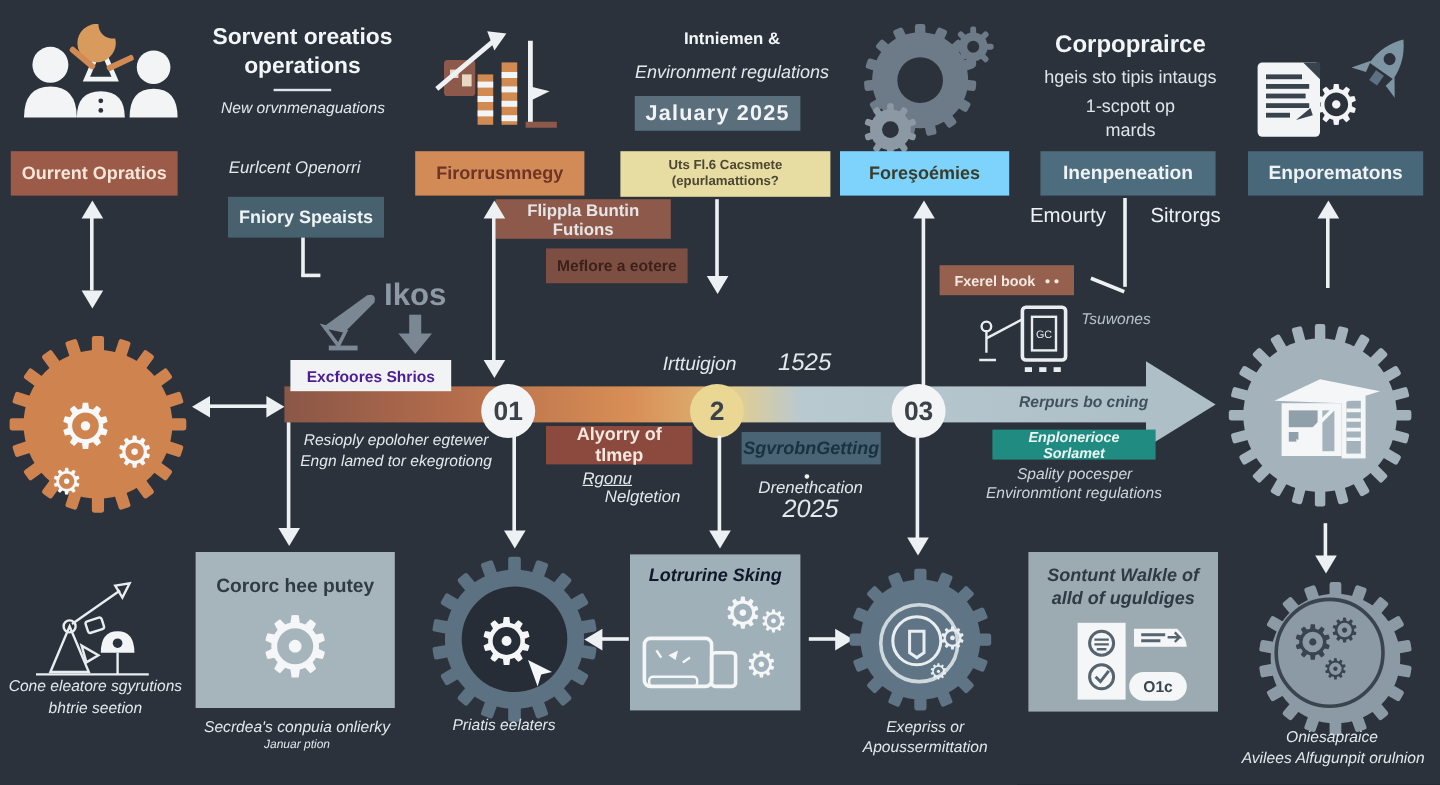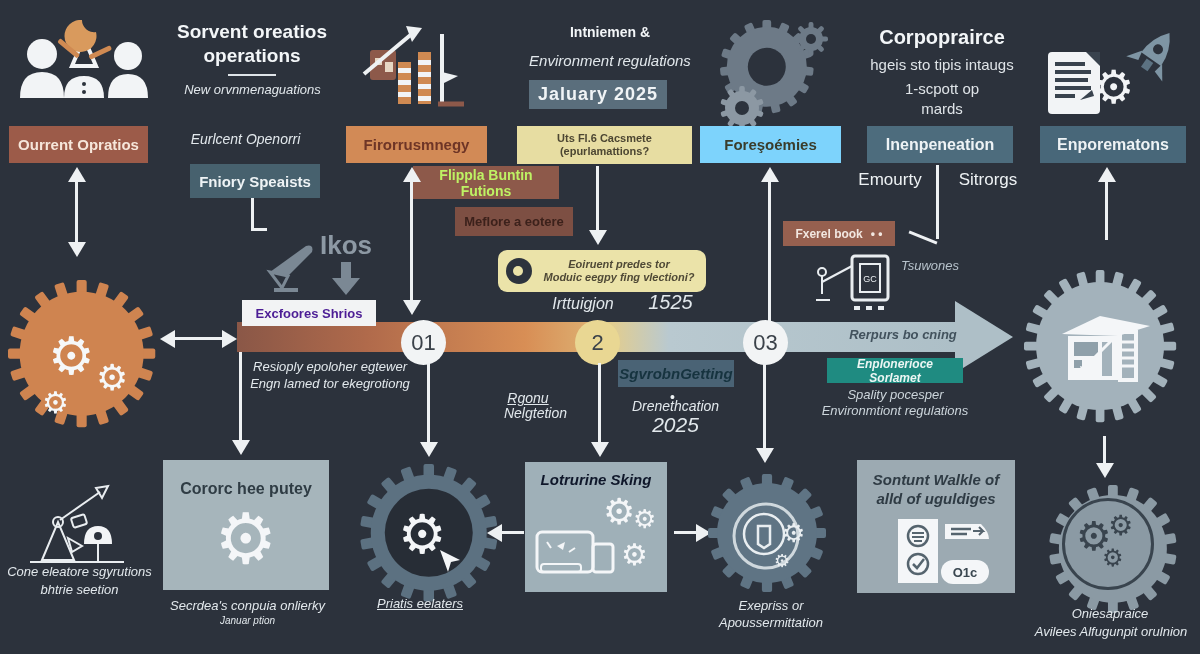--- a/index.html
+++ b/index.html
@@ -12,21 +12,21 @@
   .title{font-weight:bold;color:#f3f6f8;text-align:center;}
   .vline{width:3px;background:#eef1f3;}
   .hline{height:3px;background:#eef1f3;}
   .ah-up{width:0;height:0;border-left:9px solid transparent;border-right:9px solid transparent;border-bottom:15px solid #eef1f3;}
   .ah-down{width:0;height:0;border-left:9px solid transparent;border-right:9px solid transparent;border-top:15px solid #eef1f3;}
   .ah-left{width:0;height:0;border-top:9px solid transparent;border-bottom:9px solid transparent;border-right:15px solid #eef1f3;}
   .ah-right{width:0;height:0;border-top:9px solid transparent;border-bottom:9px solid transparent;border-left:15px solid #eef1f3;}
   .glyph{line-height:1;display:block;}
   .timeline{background:linear-gradient(90deg,#8a5747 0%,#b06a4b 18%,#d88e55 40%,#dcaa6d 48%,#e2cd8f 52%,#b9c9d0 60%,#adbfc7 100%);}
   .milestone{border-radius:50%;display:flex;align-items:center;justify-content:center;
-             font-weight:normal;color:#3b424a;font-size:22px;}
+             font-weight:bold;color:#3b424a;font-size:22px;}
   svg{display:block;}
 </style>
 </head>
 <body>
 
 <div class="stage">
 
   <div class="abs" style="left:16px;top:20px;">
     <svg width="136" height="96" viewBox="0 0 136 96">
       <circle cx="26" cy="34" r="15" fill="#f2f4f6"></circle>
@@ -88,21 +88,21 @@
         <rect x="56" y="50" width="13" height="5" fill="#f2f4f6"></rect>
         <rect x="56" y="62" width="13" height="5" fill="#f2f4f6"></rect>
         <rect x="56" y="74" width="13" height="5" fill="#f2f4f6"></rect>
       <line x1="80" y1="12" x2="80" y2="82" stroke="#eef1f3" stroke-width="4"></line>
       <line x1="76" y1="82" x2="102" y2="82" stroke="#8d594a" stroke-width="5"></line>
       <path d="M80 50 L96 54 L80 62 Z" fill="#eef1f3"></path>
     </svg>
   </div>
 
   <div class="abs box" style="left:346px;top:126px;width:141px;height:37px;background:#d28a56;color:#6e3526;font-size:15px;">Firorrusmnegy</div>
-  <div class="abs box" style="left:413px;top:166px;width:146px;height:33px;background:#8d594a;color:#bef264;font-size:14px;">Flippla Buntin Futions</div>
+  <div class="abs box" style="left:413px;top:166px;width:146px;height:33px;background:#8d594a;color:#e5e5e5;font-size:14px;">Flippla Buntin Futions</div>
   <div class="abs box" style="left:455px;top:207px;width:118px;height:29px;background:#7d4f43;color:#3c211b;font-size:13px;">Meflore a eotere</div>
 
   <div class="abs title" style="left:505px;top:24px;width:210px;font-size:14px;">Intniemen &amp;</div>
   <div class="abs cap" style="left:500px;top:52px;width:220px;font-size:15px;">Environment regulations</div>
   <div class="abs box" style="left:529px;top:80px;width:138px;height:29px;background:#5a6e7c;color:#f0f4f6;font-size:18px;letter-spacing:1px;">Jaluary 2025</div>
 
   <div class="abs box" style="left:517px;top:126px;width:175px;height:38px;background:#e7dda2;color:#4c4632;font-size:11px;line-height:13px;flex-direction:column;">
     <span>Uts Fl.6 Cacsmete</span>
     <span>(epurlamattions?</span>
   </div>
@@ -249,39 +249,30 @@
 
   <div class="abs timeline" style="left:237px;top:322px;width:720px;height:30px;"></div>
   <div class="abs" style="left:955px;top:301px;width:0;height:0;border-top:36px solid transparent;border-bottom:36px solid transparent;border-left:58px solid #aebfc7;"></div>
 
   <div class="abs box" style="left:242px;top:300px;width:134px;height:26px;background:#f2f3f4;color:#4c1d95;font-size:13px;">Excfoores Shrios</div>
 
   <div class="abs milestone" style="left:401px;top:320px;width:45px;height:45px;background:#f2f4f5;">01</div>
   <div class="abs milestone" style="left:575px;top:320px;width:45px;height:45px;background:#e9d793;">2</div>
   <div class="abs milestone" style="left:743px;top:320px;width:45px;height:45px;background:#f2f4f5;">03</div>
 
-  <div class="abs" style="left:498px;top:250px;width:208px;height:42px;background:#ebe3a9;border-radius:9px;
-       display:flex;align-items:center;padding:0 8px;box-sizing:border-box;">
-    <div style="width:26px;height:26px;border-radius:50%;background:#2d333d;position:relative;flex:0 0 auto;margin-right:8px;">
-      <div style="position:absolute;left:7px;top:8px;width:10px;height:10px;border-radius:50%;background:#ebe3a9;"></div>
-    </div>
-    <div style="font-size:11px;line-height:13px;font-weight:bold;font-style:italic;color:#4f4936;text-align:center;flex:1;">
-      <span>Eoiruent predes tor</span><br>
-      <span>Moduic eegpy fing vlectioni?</span>
-    </div>
-  </div>
   <div class="abs cap" style="left:528px;top:295px;width:110px;font-size:16px;">Irttuigjon</div>
   <div class="abs cap" style="left:638px;top:291px;width:65px;font-size:20px;">1525</div>
 
   <div class="abs cap" style="left:245px;top:358px;width:170px;font-size:13px;line-height:17px;">
     <span>Resioply epoloher egtewer</span><br>
     <span>Engn lamed tor ekegrotiong</span>
   </div>
 
-  <div class="abs cap" style="left:488px;top:390px;width:80px;font-size:14px;text-decoration:underline;">Rgonu</div>
+  <div class="abs box" style="left:455px;top:355px;width:122px;height:32px;background:#8c4a3e;color:#f6e8de;font-size:15px;">Alyorry of tlmep</div>
+  <div class="abs cap" style="left:466px;top:390px;width:80px;font-size:14px;text-decoration:underline;">Rgonu</div>
   <div class="abs cap" style="left:488px;top:405px;width:95px;font-size:14px;">Nelgtetion</div>
 
   <div class="abs box" style="left:618px;top:360px;width:116px;height:27px;background:#4a6375;color:#16333f;font-size:15px;font-style:italic;">SgvrobnGetting</div>
   <div class="abs" style="left:670px;top:389px;font-size:14px;color:#eef2f4;">•</div>
   <div class="abs cap" style="left:613px;top:398px;width:125px;font-size:14px;">Drenethcation</div>
   <div class="abs cap" style="left:638px;top:413px;width:75px;font-size:21px;">2025</div>
 
   <div class="abs box" style="left:783px;top:221px;width:112px;height:25px;background:#96604f;color:#f2e7e0;font-size:12px;gap:8px;">
     <span>Fxerel book</span>
     <span>• •</span>
@@ -416,21 +407,21 @@
         <circle cx="70.76" cy="70.76" r="58" fill="#5c7181"></circle>
         <circle cx="70.76" cy="70.76" r="44" fill="#272d36"></circle>
       </svg>
     </div>
   <span class="abs glyph" style="left:398px;top:508px;font-size:54px;color:#f4f6f8;font-family:'DejaVu Sans',sans-serif;">⚙</span>
   <div class="abs" style="left:438px;top:548px;">
     <svg width="26" height="26" viewBox="0 0 26 26">
         <path d="M2 2 L22 12 L13 14 L10 24 Z" fill="#f4f6f8"></path>
       </svg>
   </div>
-  <div class="abs cap" style="left:355px;top:596px;width:130px;font-size:13px;text-decoration:underline;">Priatis eelaters</div>
+  <div class="abs cap" style="left:355px;top:596px;width:130px;font-size:13px;">Priatis eelaters</div>
 
   <div class="abs ah-left" style="left:487px;top:524px;"></div>
   <div class="abs hline" style="left:500px;top:531px;width:24px;"></div>
 
   <div class="abs" style="left:525px;top:462px;width:142px;height:130px;background:#9fb0b8;">
     <div style="margin-top:9px;text-align:center;font-weight:bold;font-style:italic;font-size:15px;color:#0f172a;">Lotrurine Sking</div>
     <span class="glyph abs" style="left:78px;top:32px;font-size:36px;color:#f4f6f8;font-family:'DejaVu Sans',sans-serif;">⚙</span>
     <span class="glyph abs" style="left:108px;top:44px;font-size:26px;color:#f4f6f8;font-family:'DejaVu Sans',sans-serif;">⚙</span>
     <span class="glyph abs" style="left:96px;top:78px;font-size:30px;color:#f4f6f8;font-family:'DejaVu Sans',sans-serif;">⚙</span>
     <svg class="abs" style="left:10px;top:56px;" width="80" height="66" viewBox="0 0 80 66">

